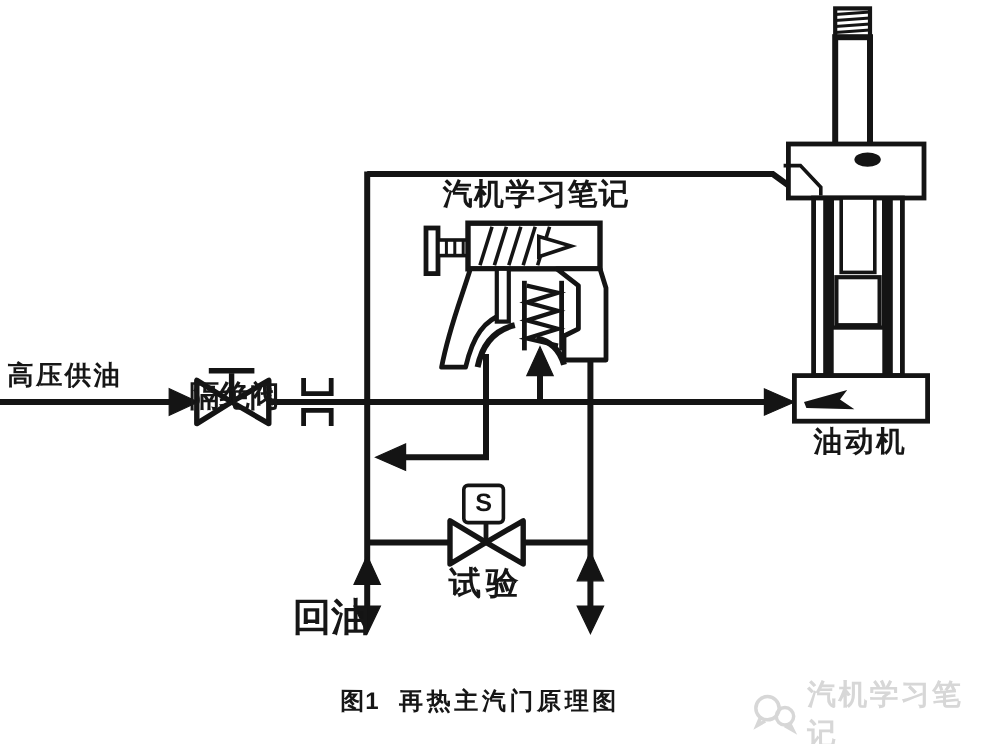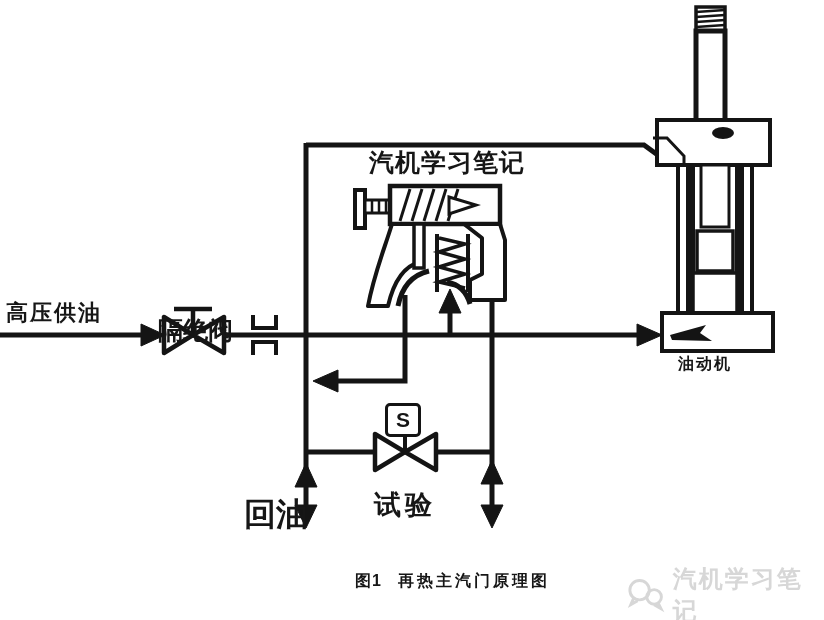--- a/index.html
+++ b/index.html
@@ -7,22 +7,22 @@
     position:relative;width:824px;height:620px;background:#fff;overflow:hidden;
     font-family:"Liberation Sans","DejaVu Sans",sans-serif;color:#141414;
   }
   .lbl{position:absolute;font-weight:bold;color:#161616;white-space:nowrap;line-height:1.15;}
   #svg-layer{position:absolute;left:0;top:0;}
   .sbox{
     position:absolute;left:385px;top:403px;width:30px;height:28px;
     border:3.5px solid #141414;border-radius:5px;display:flex;align-items:center;justify-content:center;
     font-weight:bold;font-size:21px;background:#fff;
   }
-  .caption{position:absolute;left:250px;top:571px;width:300px;text-align:right;
-    font-size:16px;font-weight:bold;letter-spacing:3px;color:#161616;}
+  .caption{position:absolute;left:250px;top:571px;width:300px;text-align:center;
+    font-size:20px;font-weight:bold;letter-spacing:3px;color:#161616;}
   .caption .figno{margin-right:16px;letter-spacing:1px;}
   .watermark{position:absolute;left:626px;top:563px;display:flex;align-items:center;gap:6px;}
   .watermark .wm-text{font-size:24px;font-weight:bold;letter-spacing:2px;color:#d7d7d7;}
 </style>
 </head>
 <body>
 
 <div id="stage">
 
   <svg id="svg-layer" width="824" height="620" viewBox="0 0 824 620">
@@ -140,27 +140,27 @@
       <polygon points="20,330 56,320 50,328 62,336 22,335" fill="#141414"></polygon>
     </g>
   </svg>
 
   <div class="lbl" style="left:6px;top:300px;font-size:22px;letter-spacing:2px;">高压供油</div>
 
   <div class="lbl" style="left:158px;top:279px;font-size:25px;margin-top:37px;">隔绝阀</div>
 
   <div class="lbl" style="left:369px;top:148px;font-size:25px;letter-spacing:1px;">汽机学习笔记</div>
 
-  <div class="lbl" style="left:678px;top:355px;font-size:16px;letter-spacing:2px;">油动机</div>
+  <div class="lbl" style="left:678px;top:355px;font-size:24px;letter-spacing:2px;">油动机</div>
 
   <div class="sbox">
     <span>S</span>
   </div>
 
-  <div class="lbl" style="left:374px;top:471px;font-size:27px;letter-spacing:4px;margin-top:19px;">试验</div>
+  <div class="lbl" style="left:374px;top:471px;font-size:27px;letter-spacing:4px;">试验</div>
 
   <div class="lbl" style="left:244px;top:496px;font-size:32px;">回油</div>
 
   <div class="lbl" style="left:512px;top:461px;font-size:24px;">
   </div>
 
   <div class="caption">
     <span class="figno">图1</span><span>再热主汽门原理图</span>
   </div>
 

